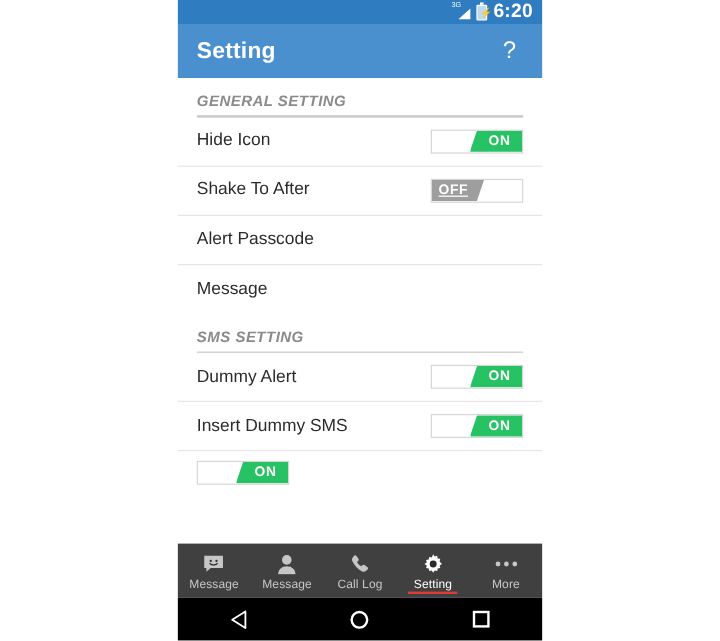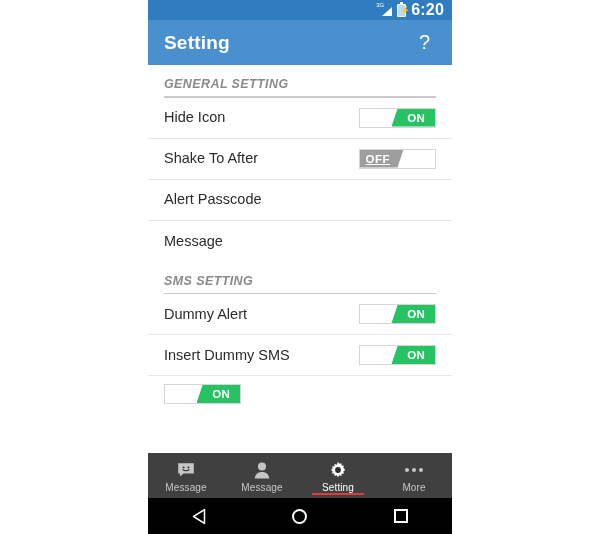--- a/index.html
+++ b/index.html
@@ -417,20 +417,29 @@
       <span class="tab-icon">
         <svg width="16" height="17" viewBox="0 0 16 17" fill="none">
           <circle cx="8" cy="4.6" r="4.0" fill="currentColor"></circle>
           <path d="M0.8 16.5c0-4.0 3.2-6.6 7.2-6.6s7.2 2.6 7.2 6.6z" fill="currentColor"></path>
         </svg>
       </span>
       <span class="tab-label">Message</span>
 
     </div>
 
+    <div class="tab">
+      <span class="tab-icon">
+        <svg width="17" height="17" viewBox="0 0 17 17" fill="none">
+          <path d="M4.0 1.2c0.7-0.7 1.6-0.5 2.1 0.2l1.6 2.3c0.45 0.65 0.3 1.35-0.25 1.85l-0.9 0.8c0.6 1.5 2.0 2.95 3.6 3.6l0.8-0.9c0.5-0.55 1.2-0.7 1.85-0.25l2.3 1.6c0.7 0.5 0.9 1.4 0.2 2.1l-1.2 1.2c-0.9 0.9-2.3 1.0-3.7 0.3C7.5 12.5 4.4 9.4 2.8 6.0 2.1 4.6 2.2 3.2 3.1 2.3z" fill="currentColor"></path>
+        </svg>
+      </span>
+      <span class="tab-label">Call Log</span>
+
+    </div>
 
     <div class="tab active">
       <span class="tab-icon">
         <svg width="18" height="18" viewBox="0 0 18 18" fill="none">
           <path d="M9 0.8l1.2 1.9 2.2-0.55 0.25 2.25 2.25 0.25-0.55 2.2L16.3 9l-1.95 1.2 0.55 2.2-2.25 0.25-0.25 2.25-2.2-0.55L9 16.3l-1.2-1.95-2.2 0.55-0.25-2.25-2.25-0.25 0.55-2.2L1.7 9l1.95-1.2-0.55-2.2 2.25-0.25 0.25-2.25 2.2 0.55z" fill="currentColor"></path>
           <circle cx="9" cy="9" r="2.9" fill="#2b2b2b"></circle>
         </svg>
       </span>
       <span class="tab-label">Setting</span>
       <span class="tab-underline"></span>

